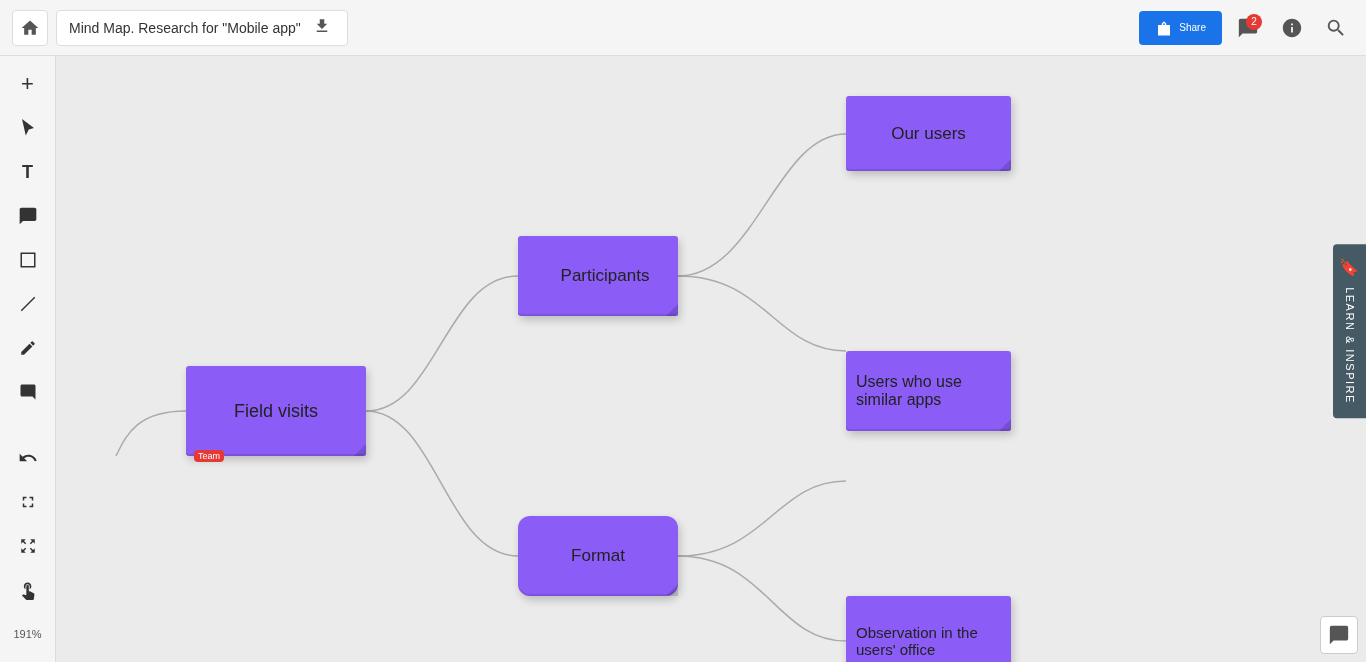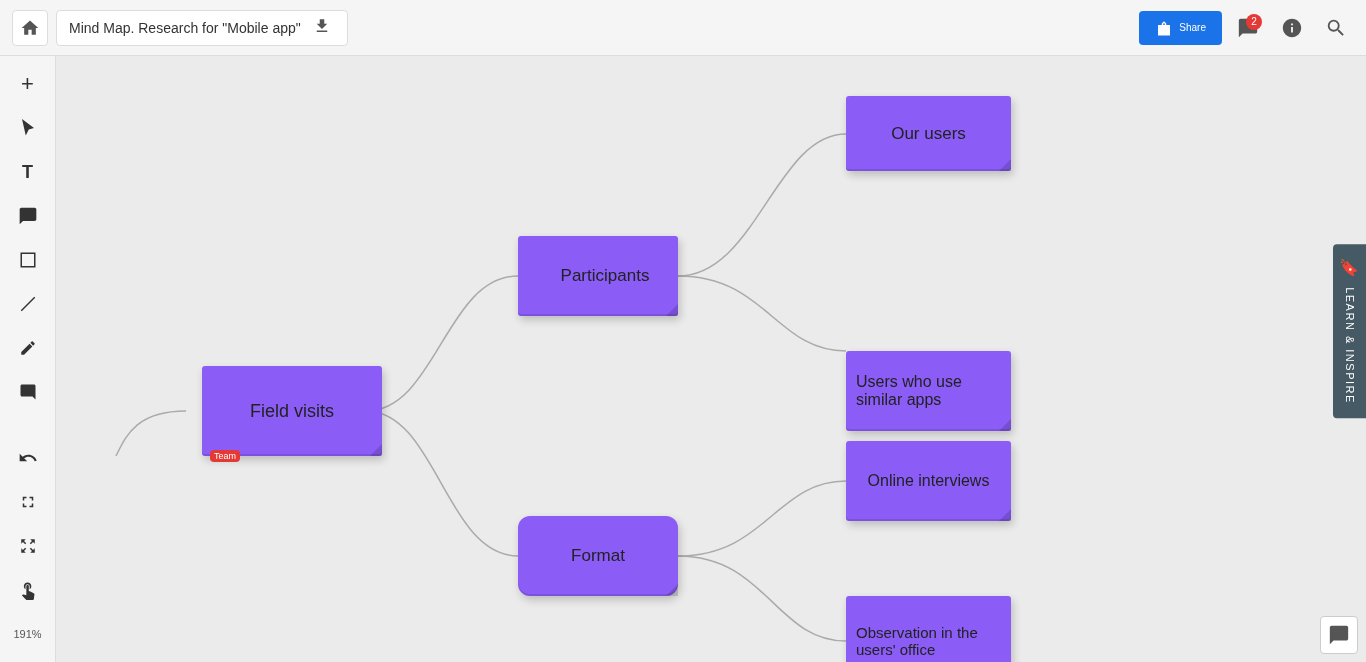--- a/index.html
+++ b/index.html
@@ -234,44 +234,41 @@
 
     <path d="M622 220 C710 220, 720 295, 790 295" fill="none" stroke="#aaa" stroke-width="1.5"></path>
 
     <path d="M622 500 C710 500, 720 425, 790 425" fill="none" stroke="#aaa" stroke-width="1.5"></path>
 
     <path d="M622 500 C710 500, 720 585, 790 585" fill="none" stroke="#aaa" stroke-width="1.5"></path>
 
     <path d="M130 355 C80 355, 70 380, 60 400" fill="none" stroke="#aaa" stroke-width="1.5"></path>
   </svg>
 
-  <div class="sticky" style="left:130px; top:310px; width:180px; height:90px; font-size:18px;margin-left:16px;">
+  <div class="sticky" style="left:130px; top:310px; width:180px; height:90px; font-size:18px;">
     <span>Field visits</span>
     <div class="team-badge">Team</div>
   </div>
 
   <div class="sticky" style="left:462px; top:180px; width:160px; height:80px; font-size:17px;padding-left:24px;">
     <span>Participants</span>
   </div>
 
   <div class="sticky" style="left:462px; top:460px; width:160px; height:80px; font-size:17px;border-radius:12px;">
     <span>Format</span>
   </div>
 
   <div class="sticky" style="left:790px; top:40px; width:165px; height:75px; font-size:17px;">
     <span>Our users</span>
   </div>
 
   <div class="sticky" style="left:790px; top:255px; width:165px; height:80px; font-size:16px;margin-top:40px;">
     <span>Users who use similar apps</span>
   </div>
 
-  <div class="sticky" style="left:790px; top:385px; width:165px; height:80px; font-size:16px;">
-    <span>Online interviews</span>
-  </div>
 
   <div class="sticky" style="left:790px; top:540px; width:165px; height:90px; font-size:15px;">
     <span>Observation in the users' office</span>
   </div>
 </div>
 
 <div id="learn-panel" style="position:absolute; right:0; top:50%; transform:translateY(-50%);
             background:#455a64; color:#fff;
             writing-mode:vertical-rl; text-orientation:mixed;
             padding:14px 7px; font-size:11px; letter-spacing:1.5px;

